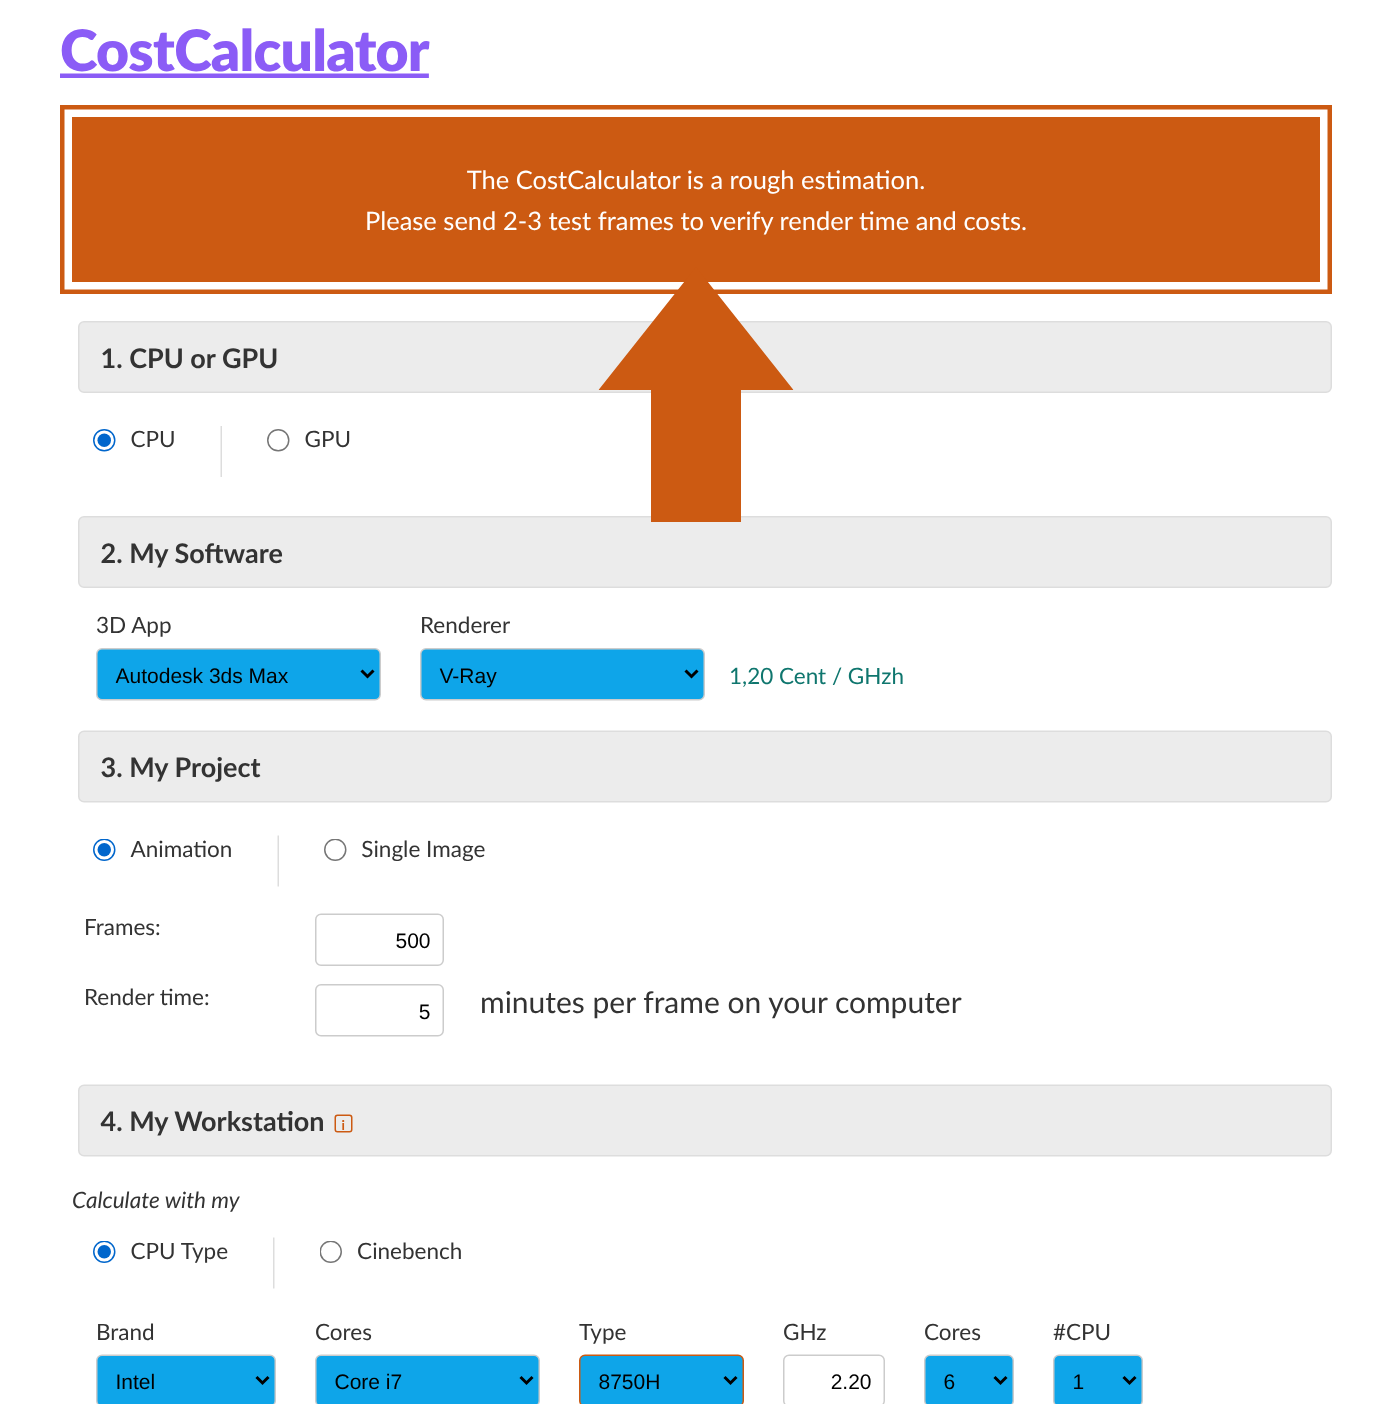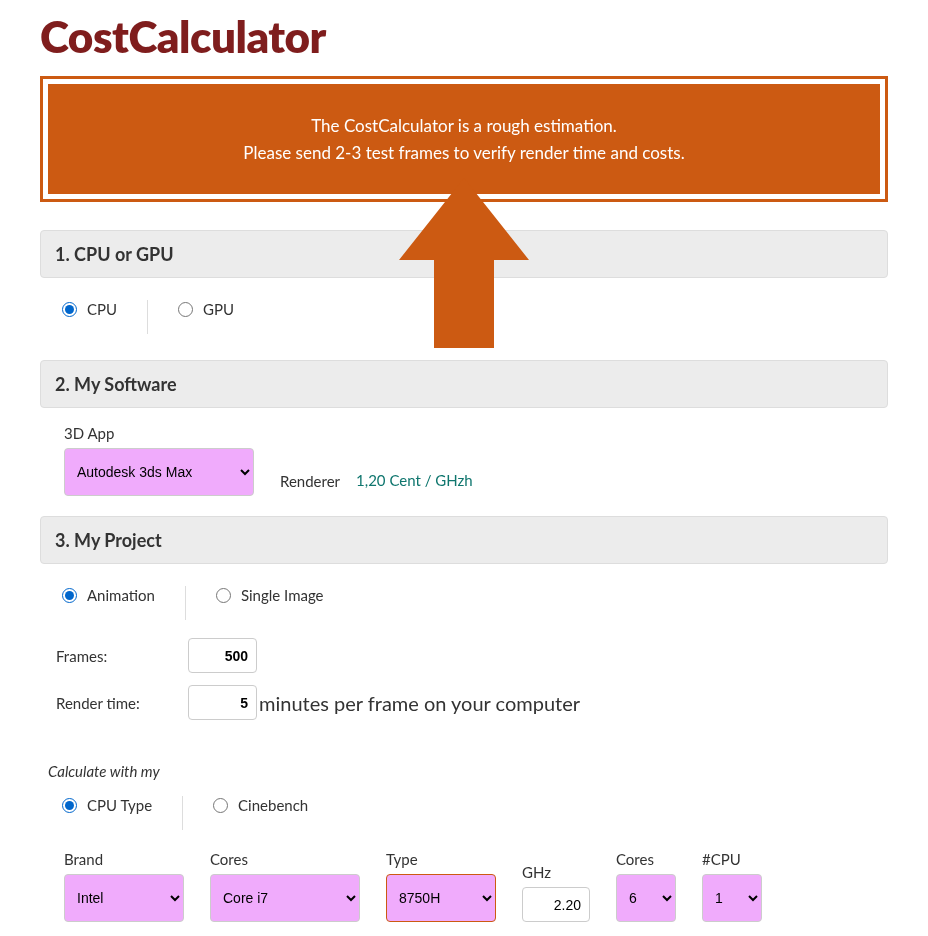--- a/index.html
+++ b/index.html
@@ -4,30 +4,31 @@
 <style>
 * { box-sizing: border-box; margin: 0; padding: 0; }
 body {
   font-family: "Segoe UI", "Lato", -apple-system, BlinkMacSystemFont, sans-serif;
   color: #333;
   background: #fff;
   width: 928px;
 }
 .wrap { padding: 0 40px 40px 40px; position: relative; }
 h1 {
-  font-size: 44px;
+  font-size: 38px;
   font-weight: 800;
-  color: #7f1d1d;
+  color: #8b5cf6;
   padding: 10px 0 14px 0;
   letter-spacing: -0.5px;
+  text-decoration: underline;
 }
 .notice-box {
   border: 3px solid #cc5a12;
   padding: 5px;
-  margin-bottom: 28px;
+  margin-bottom: 18px;
 }
 .notice-inner {
   background: #cc5a12;
   color: #fff;
   text-align: center;
   padding: 28px 20px;
   font-size: 17px;
   line-height: 1.6;
 }
 .arrow-up {
@@ -39,52 +40,53 @@
 }
 .section-head {
   background: #ececec;
   border: 1px solid #ddd;
   border-radius: 4px;
   padding: 12px 14px;
   font-size: 18px;
   font-weight: 700;
   color: #333;
   margin-top: 10px;
+  margin-left: 12px;
 }
 .section-body { padding: 16px 8px 10px 8px; }
 .radio-row { display: flex; align-items: flex-start; gap: 0; padding: 6px 14px;}
 .radio-cell { display: flex; align-items: center; gap: 10px; padding-right: 30px; }
 .radio-cell label { font-size: 15px; color: #333; cursor: pointer; }
 .vr { border-left: 1px solid #ddd; height: 34px; margin-right: 30px; }
 input[type="radio"] { width: 15px; height: 15px; accent-color: #0066cc; cursor: pointer;}
 .field-row { display: flex; gap: 10px; align-items: flex-end; flex-wrap: wrap; }
 .field { display: flex; flex-direction: column; margin-left: 16px; }
 .field-label { font-size: 15px; color: #333; margin-bottom: 6px; }
 select {
   border: 1px solid #ccc;
   border-radius: 4px;
   padding: 7px 8px;
   font-size: 14px;
-  background: #f0abfc;
-  height: 48px;
+  background: #0ea5e9;
+  height: 35px;
   cursor: pointer;
 }
 select.hl { border: 1px solid #cc5a12; }
 input[type="text"] {
   border: 1px solid #ccc;
   border-radius: 4px;
   padding: 7px 8px;
   font-size: 14px;
   text-align: right;
   height: 35px;
 }
 .inline-text { font-size: 15px; color: #0f766e; padding-bottom: 7px; padding-left: 6px;}
-.kv-row { display: flex; align-items: center; gap: 2px; margin: 12px 0 12px 8px;}
+.kv-row { display: flex; align-items: flex-start; gap: 24px; margin: 12px 0 12px 8px;}
 .kv-row .k { width: 130px; font-size: 15px; color: #333; }
-.kv-row input { width: 69px; font-weight: bold; }
+.kv-row input { width: 86px; }
 .kv-row .suffix { font-size: 20px; color: #333; }
 .info-icon {
   display: inline-block;
   width: 12px; height: 12px;
   border: 1px solid #cc5a12;
   color: #cc5a12;
   font-size: 9px;
   line-height: 11px;
   text-align: center;
   vertical-align: 1px;
@@ -130,20 +132,23 @@
   <div class="section-body">
     <div class="field-row">
       <div class="field">
         <span class="field-label">3D App</span>
         <select style="width:190px">
           <option>Autodesk 3ds Max</option>
         </select>
       </div>
       <div class="field">
         <span class="field-label">Renderer</span>
+        <select style="width:190px">
+          <option>V-Ray</option>
+        </select>
       </div>
       <div class="inline-text">1,20 Cent / GHzh</div>
     </div>
   </div>
 
   <div class="section-head">3. My Project</div>
   <div class="section-body">
     <div class="radio-row">
       <div class="radio-cell">
         <input type="radio" name="ptype" checked="" style="">
@@ -159,20 +164,24 @@
       <div class="k">Frames:</div>
       <input type="text" value="500" style="">
     </div>
     <div class="kv-row">
       <div class="k">Render time:</div>
       <input type="text" value="5" style="">
       <span class="suffix">minutes per frame on your computer</span>
     </div>
   </div>
 
+  <div class="section-head">
+    <span>4. My Workstation</span>
+    <span class="info-icon">i</span>
+  </div>
   <div class="section-body">
     <div class="pre-label">Calculate with my</div>
     <div class="radio-row" style="margin-bottom:14px">
       <div class="radio-cell">
         <input type="radio" name="calc" checked="" style="">
         <label>CPU Type</label>
       </div>
       <div class="vr"></div>
       <div class="radio-cell">
         <input type="radio" name="calc" style="">

